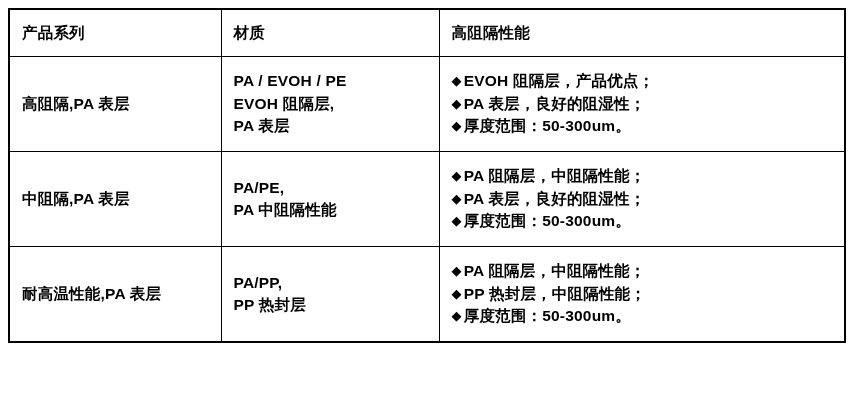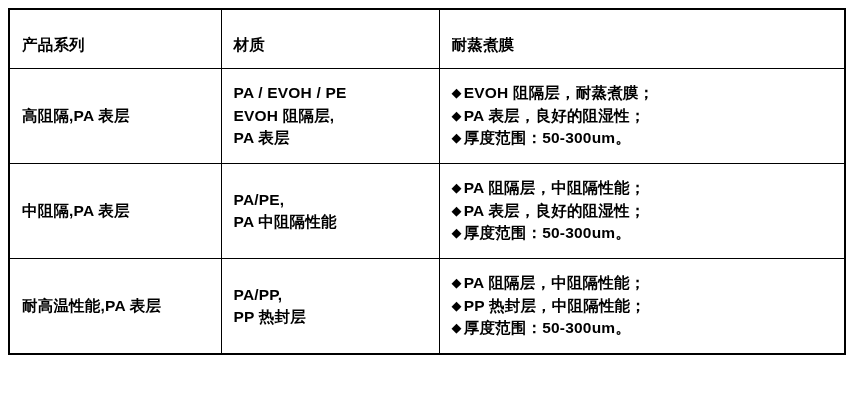--- a/index.html
+++ b/index.html
@@ -30,21 +30,21 @@
     border: 1px solid #000000;
     vertical-align: middle;
     padding: 6px 10px 6px 12px;
     font-size: 15.5px;
     font-weight: bold;
     line-height: 1.45;
     letter-spacing: 0.2px;
   }
   table.product-table tr.header-row td {
     height: 38px;
-    padding-top: 16px;
+    padding-top: 4px;
     padding-bottom: 4px;
   }
   table.product-table tr.body-row td {
     height: 82px;
   }
   col.c1 { width: 212px; }
   col.c2 { width: 218px; }
   col.c3 { width: 406px; }
 
   .cell-lines {
@@ -80,34 +80,34 @@
   <table class="product-table">
     <colgroup>
       <col class="c1">
       <col class="c2">
       <col class="c3">
     </colgroup>
     <tbody>
       <tr class="header-row">
         <td class="series-cell">产品系列</td>
         <td class="material-cell">材质</td>
-        <td class="benefit-cell">耐蒸煮膜</td>
+        <td class="benefit-cell">高阻隔性能</td>
       </tr>
 
       <tr class="body-row">
         <td class="series-cell">高阻隔,PA 表层</td>
         <td class="material-cell">
           <span class="cell-lines">
             <span class="line">PA / EVOH / PE</span>
             <span class="line">EVOH 阻隔层,</span>
             <span class="line">PA 表层</span>
           </span>
         </td>
         <td class="benefit-cell">
-          <span class="bullet-line"><span class="bullet">◆</span><span>EVOH 阻隔层，耐蒸煮膜；</span></span>
+          <span class="bullet-line"><span class="bullet">◆</span><span>EVOH 阻隔层，产品优点；</span></span>
           <span class="bullet-line"><span class="bullet">◆</span><span>PA 表层，良好的阻湿性；</span></span>
           <span class="bullet-line"><span class="bullet">◆</span><span>厚度范围：50-300um。</span></span>
         </td>
       </tr>
 
       <tr class="body-row">
         <td class="series-cell">中阻隔,PA 表层</td>
         <td class="material-cell">
           <span class="cell-lines">
             <span class="line">PA/PE,</span>

